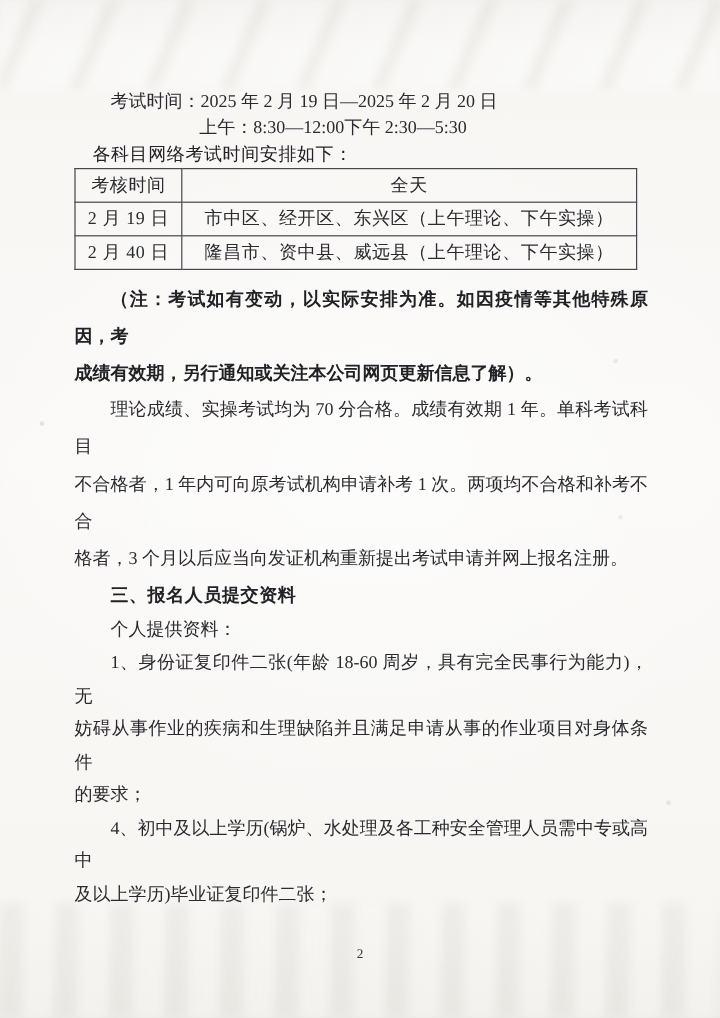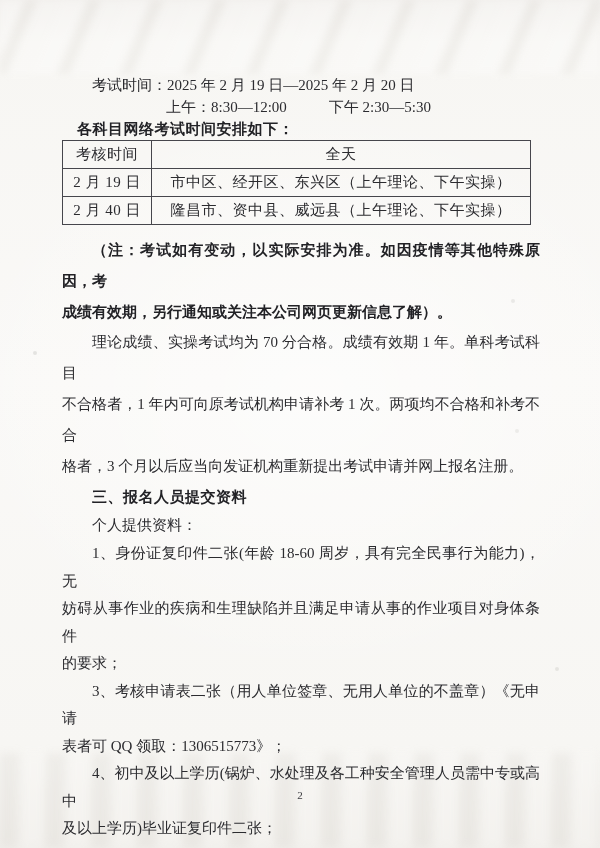--- a/index.html
+++ b/index.html
@@ -39,24 +39,24 @@
     pointer-events:none;
   }
   .content{
     position:absolute;left:62px;top:74px;width:478px;
     font-size:15px;
   }
   .content p{margin:0;}
   .line{line-height:22px;}
   .exam-time{text-indent:2em;margin-bottom:11px;}
   .sessions{padding-left:104px;margin-bottom:9px;}
-  .sessions .afternoon{margin-left:42px;}
+  .sessions .afternoon{}
   .bold-head{
     font-family:"Liberation Sans","DejaVu Sans",sans-serif;
-    font-weight:700;color:#222226;
+    font-weight:400;color:#222226;
     text-indent:1em;margin-bottom:6px;letter-spacing:.5px;
   }
   table.schedule{
     border-collapse:collapse;width:469px;table-layout:fixed;
     font-size:15px;color:#2b2b2f;
   }
   table.schedule td{
     border:1px solid #46464c;
     height:27px;text-align:center;vertical-align:middle;
     padding:0 2px;letter-spacing:.5px;
@@ -122,21 +122,19 @@
     <p class="para">理论成绩、实操考试均为 70 分合格。成绩有效期 1 年。单科考试科目
 不合格者，1 年内可向原考试机构申请补考 1 次。两项均不合格和补考不合
 格者，3 个月以后应当向发证机构重新提出考试申请并网上报名注册。</p>
 
     <p class="section-head">三、报名人员提交资料</p>
     <p class="sub-head">个人提供资料：</p>
 
     <p class="item">1、身份证复印件二张(年龄 18-60 周岁，具有完全民事行为能力)，无
 妨碍从事作业的疾病和生理缺陷并且满足申请从事的作业项目对身体条件
 的要求；</p>
-    <p class="item">3、考核申请表二张（用人单位签章、无用人单位的不盖章）《无申请
-表者可 QQ 领取：1306515773》；</p>
     <p class="item">4、初中及以上学历(锅炉、水处理及各工种安全管理人员需中专或高中
 及以上学历)毕业证复印件二张；</p>
 
   </div>
 
   <div class="page-number">2</div>
 </div>
 
 </body></html>

